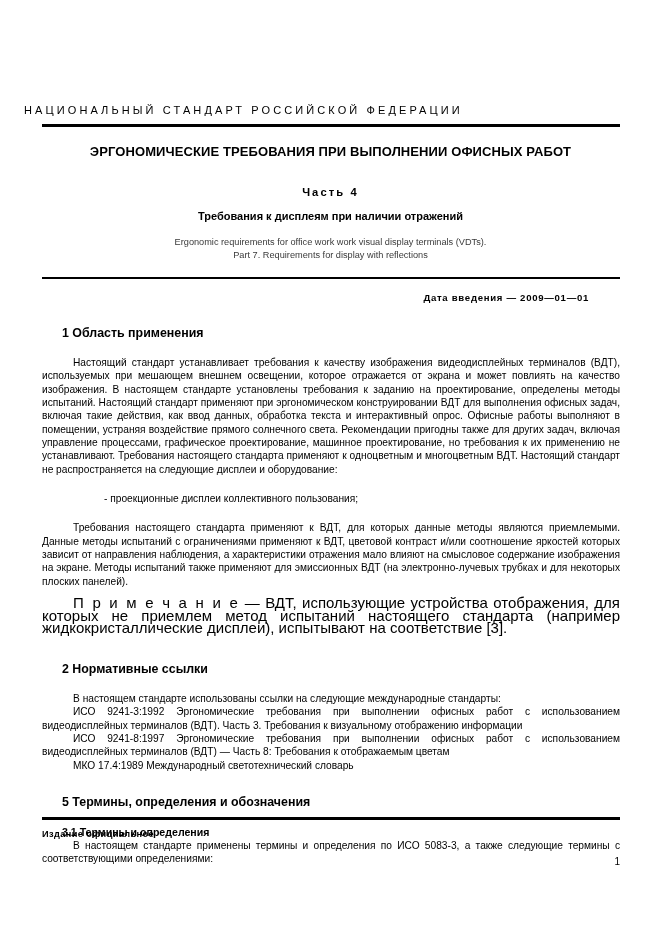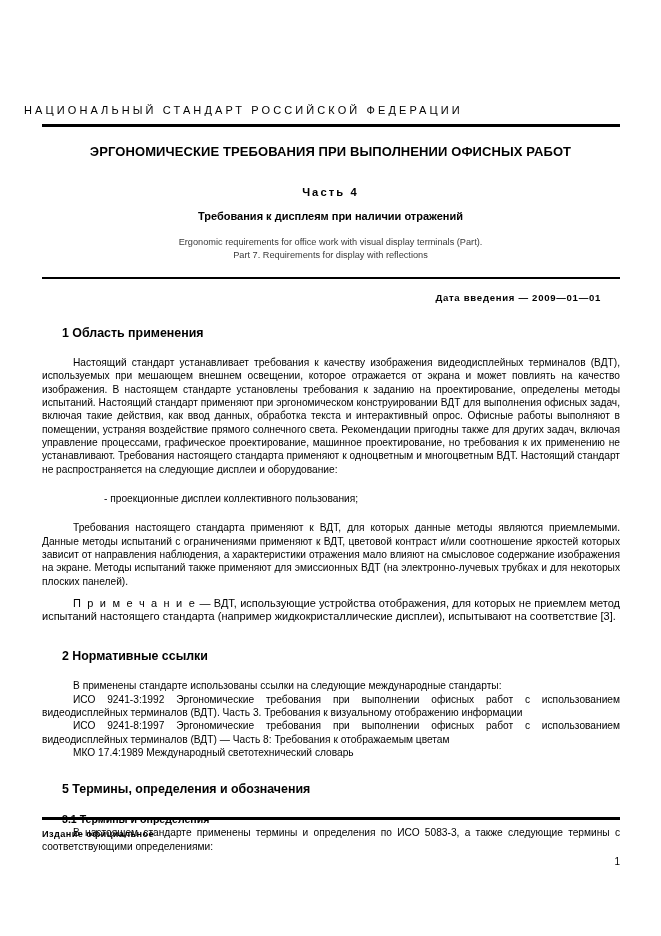--- a/index.html
+++ b/index.html
@@ -97,21 +97,21 @@
     left: 60px;
     width: 541px;
     text-align: center;
     font-size: 9.2px;
     line-height: 13px;
     color: #3a3a3a;
   }
   .intro-date {
     position: absolute;
     top: 292px;
-    left: 16px;
+    left: 4px;
     width: 585px;
     text-align: right;
     font-size: 9.6px;
     font-weight: bold;
     letter-spacing: 0.7px;
   }
 
   
   .body-area {
     position: absolute;
@@ -151,21 +151,21 @@
   }
   p.refline {
     font-size: 10.2px;
     line-height: 13.35px;
     margin: 0;
     padding: 0;
     text-align: justify;
     text-indent: 31px;
   }
   p.note {
-    font-size: 11px;
+    font-size: 15px;
     line-height: 12.6px;
     margin: 0;
     padding: 0;
     text-align: justify;
     text-indent: 31px;
   }
   .note-lead {
     letter-spacing: 1.6px;
   }
   .gap-s  { height: 9px; }
@@ -203,21 +203,21 @@
 
   <div class="title-main">
     <div>ЭРГОНОМИЧЕСКИЕ ТРЕБОВАНИЯ ПРИ ВЫПОЛНЕНИИ ОФИСНЫХ РАБОТ</div>
   </div>
 
   <div class="part-label">Часть 4</div>
 
   <div class="subtitle">Требования к дисплеям при наличии отражений</div>
 
   <div class="eng-title">
-    <div>Ergonomic requirements for office work with visual display terminals (Part).</div>
+    <div>Ergonomic requirements for office work work visual display terminals (VDTs).</div>
     <div>Part 7.  Requirements for display with reflections</div>
   </div>
 
   <div class="rule-thin" id="rule-mid"></div>
 
   <div class="intro-date">Дата введения — 2009—01—01</div>
 
   <div class="body-area">
 
     <h2 class="section">1  Область применения</h2>
@@ -229,21 +229,21 @@
 
     <div class="gap-s"></div>
 
     <p class="note"><span class="note-lead">П р и м е ч а н и е</span><span> — ВДТ, использующие устройства отображения, для которых не приемлем метод испытаний настоящего стандарта (например  жидкокристаллические дисплеи), испытывают на соответствие [3].</span></p>
 
     <div class="gap-xl"></div>
 
     <h2 class="section">2  Нормативные ссылки</h2>
     <div class="gap-m"></div>
 
-    <p class="para">В применены стандарте использованы ссылки на следующие международные стандарты:</p>
+    <p class="para">В настоящем стандарте использованы ссылки на следующие международные стандарты:</p>
     <p class="refline">ИСО 9241-3:1992  Эргономические требования при выполнении офисных работ с использованием видеодисплейных терминалов (ВДТ). Часть 3.  Требования к визуальному отображению информации</p>
     <p class="refline">ИСО 9241-8:1997  Эргономические требования при выполнении офисных работ с использованием видеодисплейных терминалов (ВДТ) — Часть 8:  Требования к отображаемым цветам</p>
     <p class="refline">МКО 17.4:1989  Международный светотехнический словарь</p>
 
     <div class="gap-l"></div>
 
     <h2 class="section">5  Термины, определения и обозначения</h2>
     <div class="gap-m"></div>
 
     <h3 class="subsection">3.1  Термины и определения</h3>

